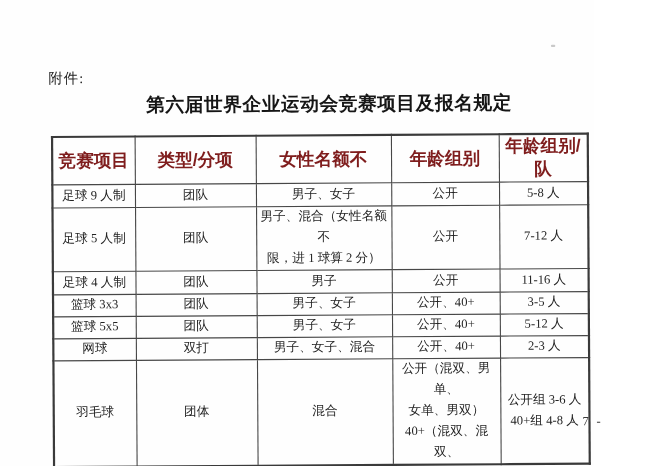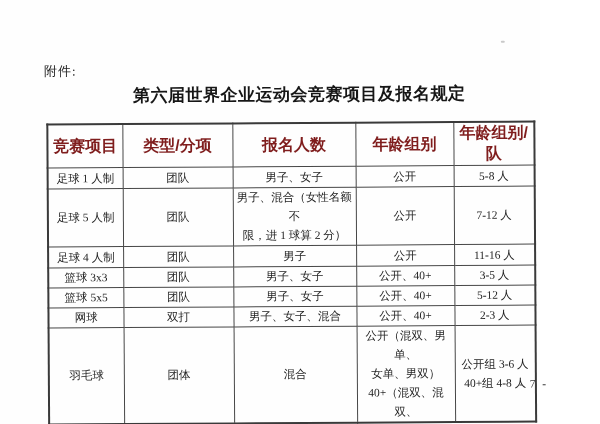--- a/index.html
+++ b/index.html
@@ -116,28 +116,28 @@
         <col style="width:75px">
         <col style="width:110px">
         <col style="width:123px">
         <col style="width:98px">
         <col style="width:81px">
       </colgroup>
       <thead>
         <tr class="hh">
           <th>竞赛项目</th>
           <th>类型/分项</th>
-          <th>报名人数</th>
+          <th>女性名额不</th>
           <th>年龄组别</th>
           <th>年龄组别/队</th>
         </tr>
       </thead>
       <tbody>
         <tr class="h21">
-          <td>足球 1 人制</td>
+          <td>足球 9 人制</td>
           <td>团队</td>
           <td>男子、女子</td>
           <td>公开</td>
           <td>5-8 人</td>
         </tr>
         <tr class="h40">
           <td>足球 5 人制</td>
           <td>团队</td>
           <td>男子、混合（女性名额不
 限，进 1 球算 2 分）</td>

